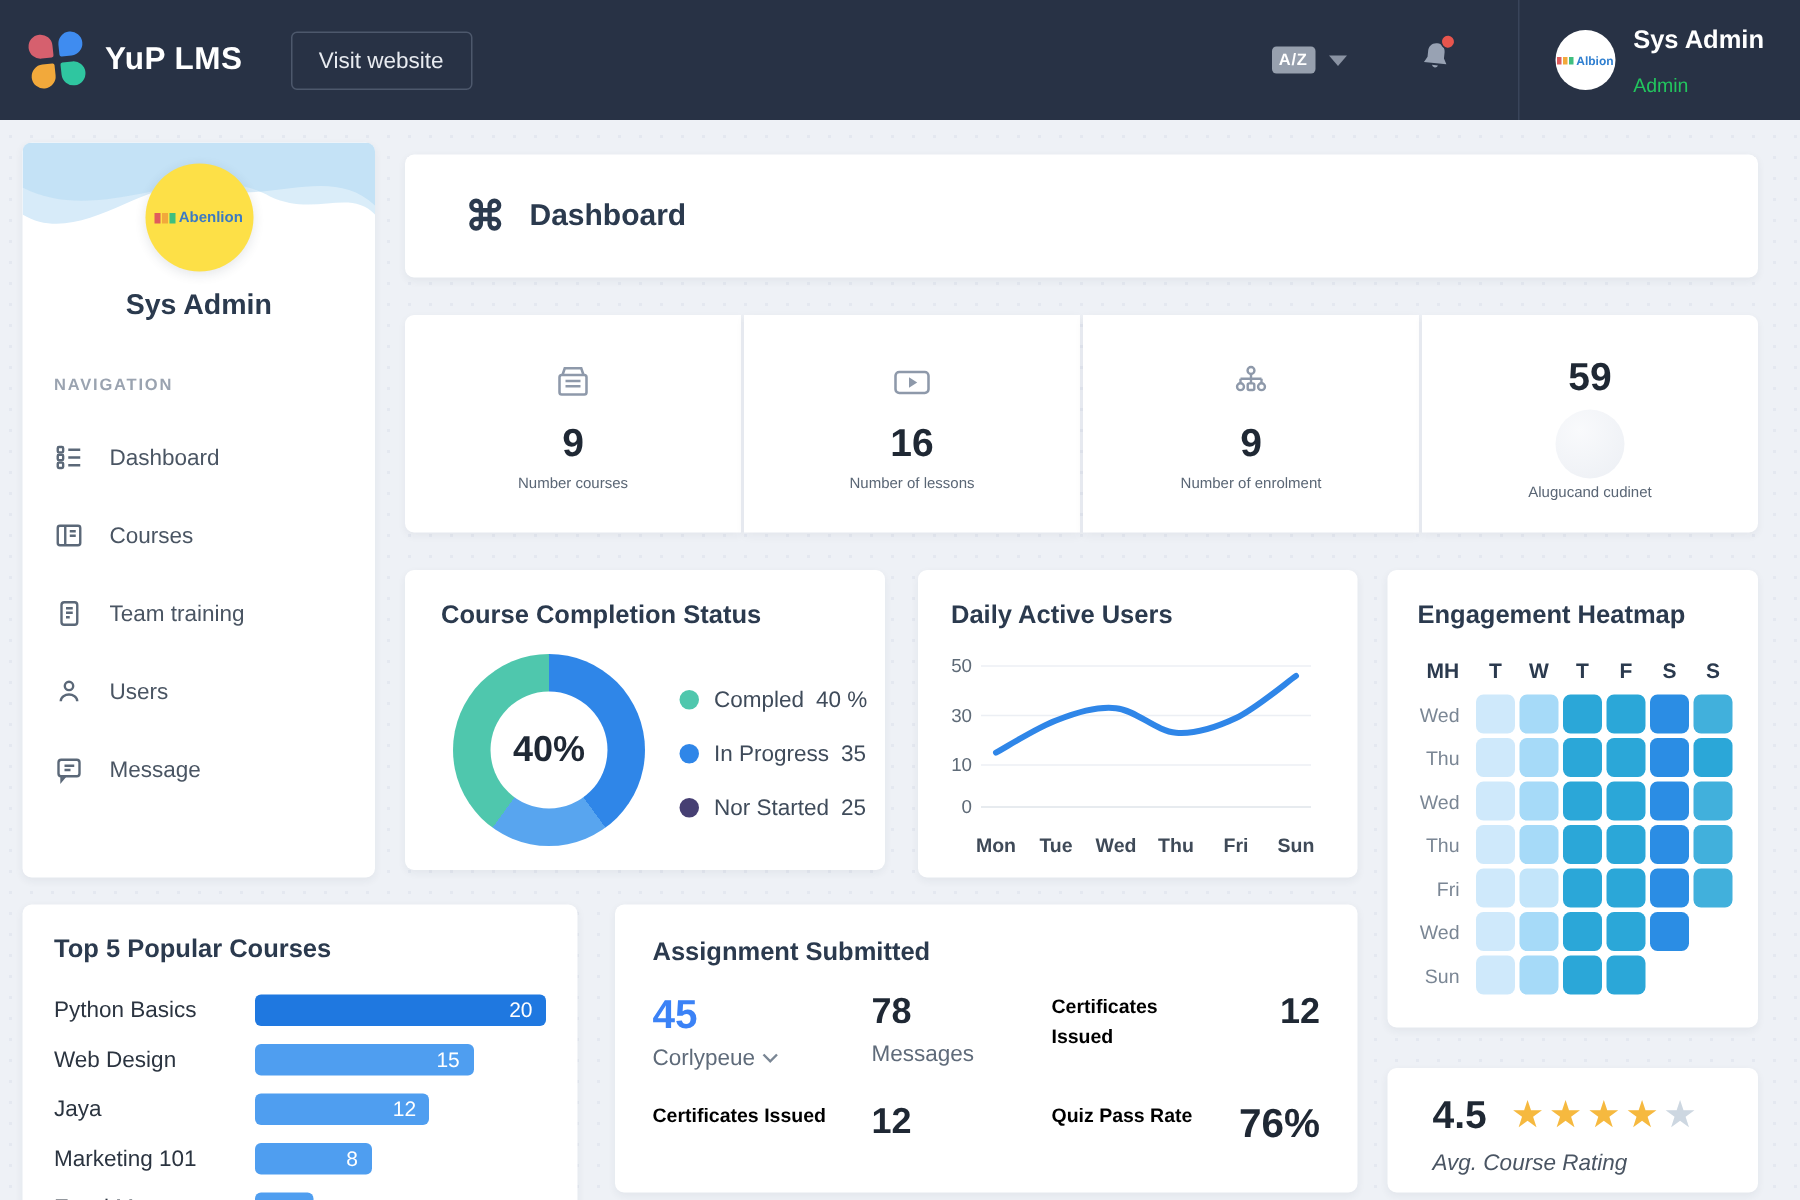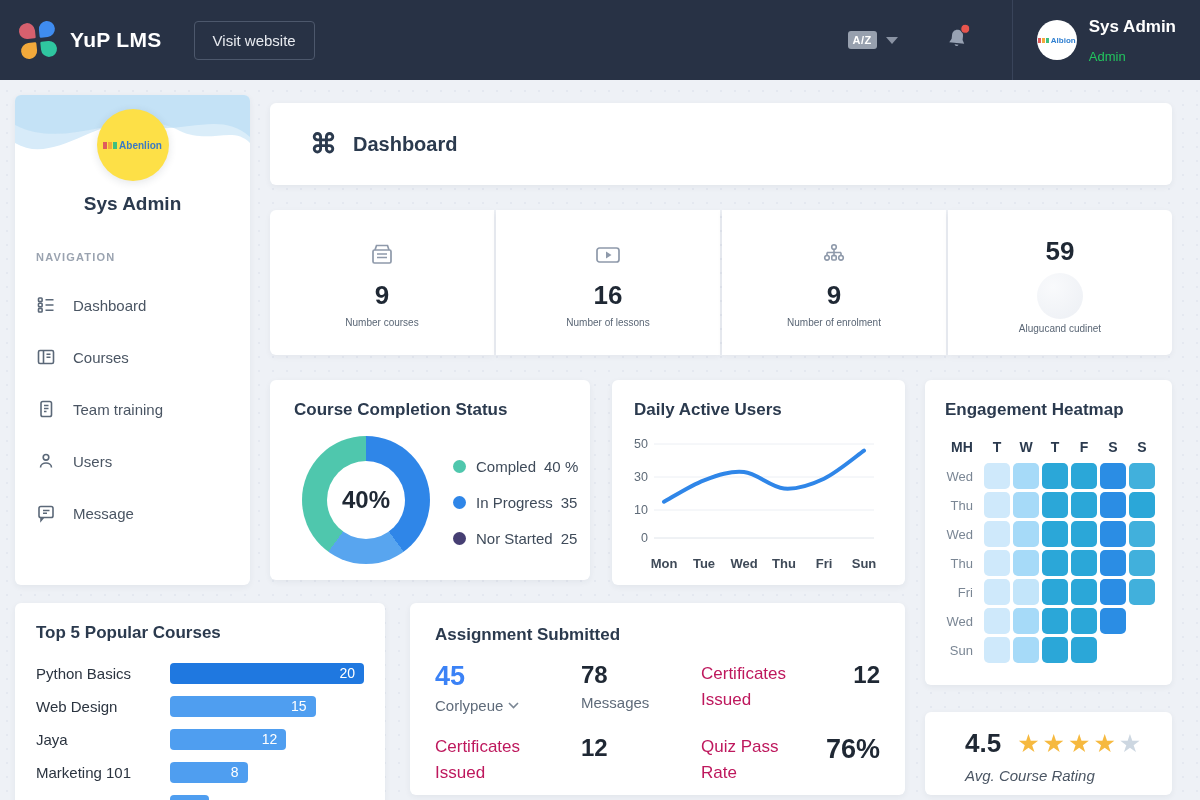--- a/index.html
+++ b/index.html
@@ -104,26 +104,26 @@
   .bar-track { position:relative; width:215px; height:21px; }
   .bar-fill { position:relative; height:21px; border-radius:4px; }
   .bar-val { position:absolute; right:9px; top:2px; color:#fff; font-size:14px; }
 
   
   .card-assignment { left:410px; top:603px; width:495px; height:192px; padding:22px 25px; }
   .as-grid { margin-top:16px; display:grid; grid-template-columns:138px 112px 1fr 64px; column-gap:8px; row-gap:20px; }
   .as-big { font-size:27px; font-weight:700; color:#3b82f6; }
   .as-mid { font-size:24px; font-weight:700; color:#1f2834; }
   .as-sub { font-size:15px; color:#5f6b7a; margin-top:5px; display:flex; align-items:center; gap:5px; }
-  .as-dark { font-size:17px; font-weight:400; color:#be185d; line-height:1.55; }
+  .as-dark { font-size:13px; font-weight:700; color:#000000; line-height:1.55; }
   .as-val-r { text-align:right; }
   .as-pct { font-size:27px; font-weight:700; color:#1f2834; text-align:right; }
 
   
-  .card-rating { left:925px; top:712px; width:247px; height:83px; padding:16px 40px; }
+  .card-rating { left:925px; top:712px; width:247px; height:83px; padding:16px 30px; }
   .rating-row { display:flex; align-items:center; }
   .rating-score { font-size:26px; font-weight:700; color:#1f2834; }
   .stars { margin-left:16px; font-size:25px; letter-spacing:3px; line-height:1; }
   .star-filled { color:#f6b93f; }
   .star-empty { color:#cdd7e1; }
   .rating-label { font-size:15px; color:#4a5563; margin-top:8px;font-style:italic; }
 </style>
 </head>
 <body>
 

